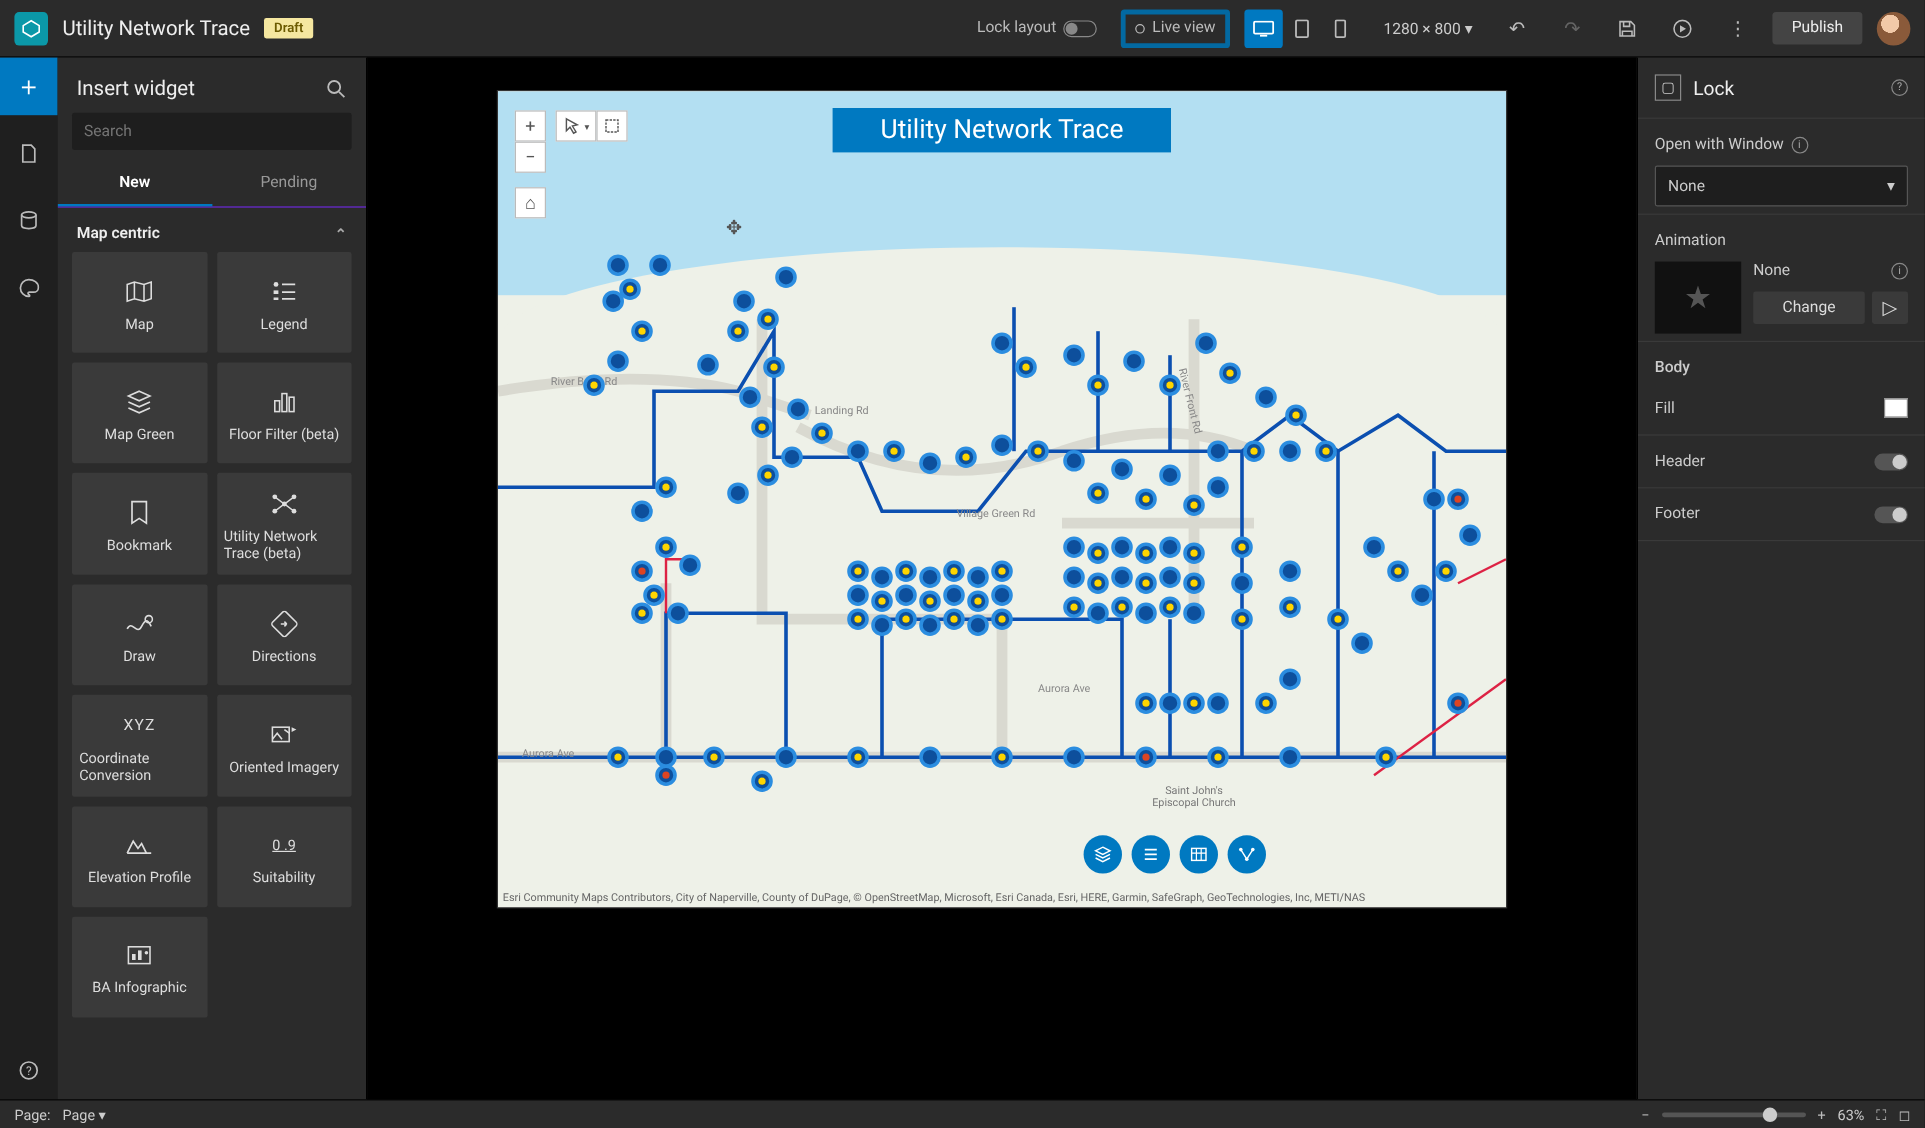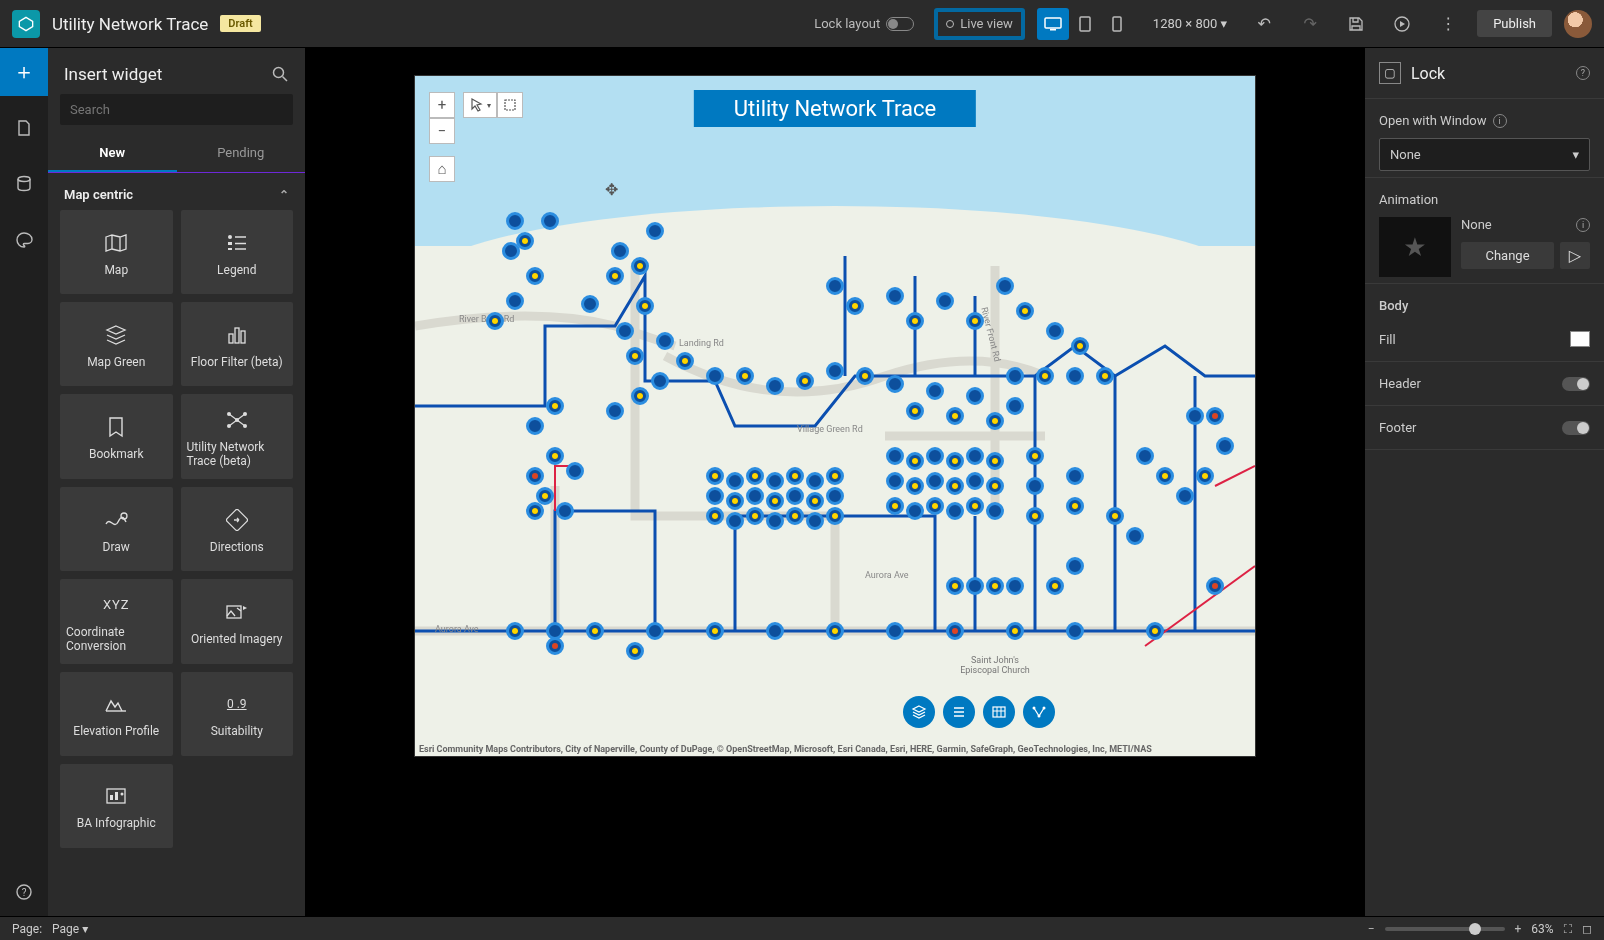--- a/index.html
+++ b/index.html
@@ -57,21 +57,21 @@
 .map-btn.zoom-out { left:14px; top:42px;}
 .map-btn.home { left:14px; top:80px;}
 .map-sel-group { position:absolute; left:48px; top:16px; display:flex;}
 .map-sel-group .map-btn { position:static;}
 .node { position:absolute; width:18px; height:18px; border-radius:50%; background:#0d4f9c; border:3px solid #2b8de0; transform:translate(-50%,-50%);}
 .node.y::after{content:"";position:absolute;inset:3px;border-radius:50%;background:#ffd500;}
 .node.y::before{content:"";position:absolute;left:50%;top:50%;width:7px;height:7px;background:#000;transform:translate(-50%,-50%) rotate(45deg);clip-path:polygon(50% 0,100% 50%,50% 100%,0 50%);}
 .node.r::after{content:"";position:absolute;inset:3px;border-radius:50%;background:#d42;}
 .map-bottom-btns { position:absolute; right:200px; bottom:28px; display:flex; gap:8px;}
 .circ-btn { width:32px; height:32px; border-radius:50%; background:#0079c1; color:#fff; display:flex; align-items:center; justify-content:center; font-size:14px; cursor:pointer;}
-.attribution { position:absolute; left:4px; right:4px; bottom:2px; font-size:9px; color:#666; white-space:nowrap; overflow:hidden;font-weight:bold;}
+.attribution { position:absolute; left:4px; right:4px; bottom:2px; font-size:9px; color:#666; white-space:nowrap; overflow:hidden;}
 .road-label { position:absolute; font-size:9px; color:#888; white-space:nowrap;}
 .poi-label { position:absolute; font-size:9px; color:#777; text-align:center; line-height:1.1;}
 .move-cursor { position:absolute; font-size:16px; color:#555;}
 
 
 .right-panel { width:240px; background:#2b2b2b; border-left:1px solid #000; display:flex; flex-direction:column; padding:0;}
 .rp-head { display:flex; align-items:center; gap:10px; padding:14px 14px; border-bottom:1px solid #3a3a3a;}
 .rp-head-icon { width:22px; height:22px; border:1px solid #888; display:flex; align-items:center; justify-content:center; color:#ccc; font-size:12px;}
 .rp-title { font-size:16px; color:#eee; flex:1;}
 .rp-section { padding:14px 14px 6px; border-bottom:1px solid #3a3a3a;}

